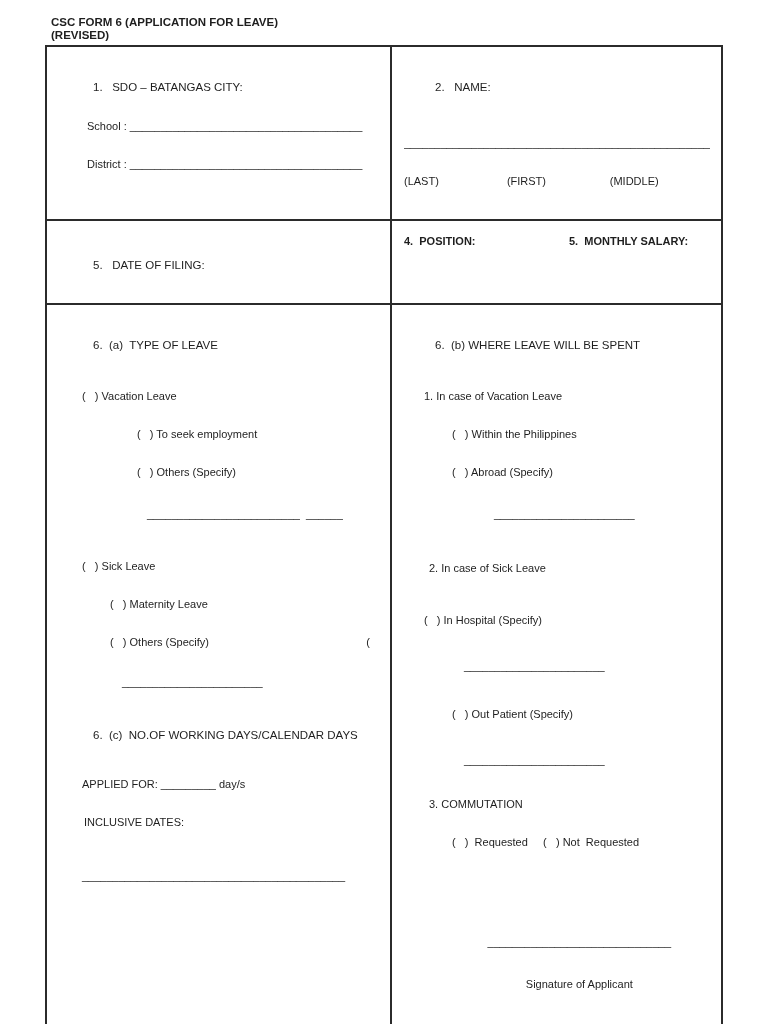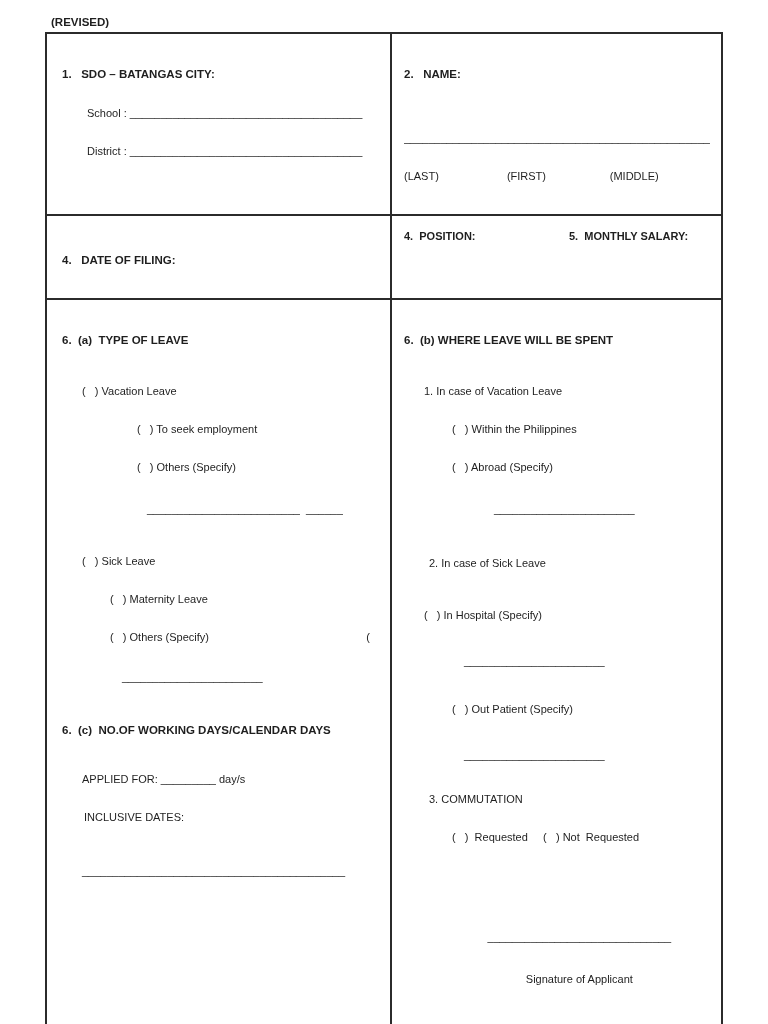--- a/index.html
+++ b/index.html
@@ -21,47 +21,48 @@
   .row { display:flex; }
   .bb { border-bottom:2px solid #2b2b2b; }
   .cl { width:345px; border-right:2px solid #2b2b2b; padding:10px 8px 8px 15px; }
   .cr { flex:1; padding:10px 8px 8px 12px; }
 
   .r1 { min-height:76px; }
   .r2 { min-height:55px; }
   .r3 { min-height:313px; }
 
   .bold { font-weight:bold; }
-  .sec-label { font-weight:bold; font-size:11.5px; }
+  .sec-label { font-weight:normal; font-size:11.5px;margin-left:31px; }
   .line { line-height:14px; }
 
   .ml20 {margin-left:20px;} .ml22 {margin-left:22px;} .ml25 {margin-left:25px;} .ml48 {margin-left:48px;} .ml53 {margin-left:53px;} .ml60 {margin-left:60px;} .ml75 {margin-left:75px;}
   .ml85 {margin-left:85px;} .ml90 {margin-left:90px;}
   .mt2 {margin-top:2px;} .mt4 {margin-top:4px;} .mt6 {margin-top:6px;}
   .mt8 {margin-top:8px;} .mt10 {margin-top:10px;} .mt12 {margin-top:12px;}
   .mt14 {margin-top:14px;margin-left:20px;} .mt16 {margin-top:16px;} .mt22 {margin-top:22px;}
 
   .flexline { display:flex; }
   .paren-right { margin-left:auto; margin-right:12px; }
 
-  .name-blank { margin-top:28px; line-height:13px; overflow:hidden; }
+  .name-blank { margin-top:20px; line-height:13px; overflow:hidden; }
   .name-sub { display:flex; margin-top:1px; }
   .name-sub span { width:33.3%; text-align:left; }
 
   .r2r { display:flex; }
   .pos-span { width:165px; }
 
   .sig-inline { display:inline-block; text-align:center; line-height:14px; }
 </style>
 </head>
 <body>
 
 <div class="page">
 
   <div class="doc-header">
+    <div>CSC FORM 6 (APPLICATION FOR LEAVE)</div>
     <div>(REVISED)</div>
   </div>
 
   <div class="form-box">
 
     <div class="row r1 bb">
       <div class="cl">
         <div class="sec-label">1.   SDO – BATANGAS CITY:</div>
         <div class="line ml25 mt2">School : ______________________________________</div>
         <div class="line ml25">District : ______________________________________</div>
@@ -72,21 +73,21 @@
         <div class="name-sub">
           <span>(LAST)</span>
           <span>(FIRST)</span>
           <span>(MIDDLE)</span>
         </div>
       </div>
     </div>
 
     <div class="row r2 bb">
       <div class="cl">
-        <div class="sec-label mt4">4.   DATE OF FILING:</div>
+        <div class="sec-label mt4">5.   DATE OF FILING:</div>
       </div>
       <div class="cr r2r">
         <span class="bold pos-span mt4">4.  POSITION:</span>
         <span class="bold mt4">5.  MONTHLY SALARY:</span>
       </div>
     </div>
 
     <div class="row r3 bb">
       <div class="cl">
         <div class="sec-label">6.  (a)  TYPE OF LEAVE</div>

